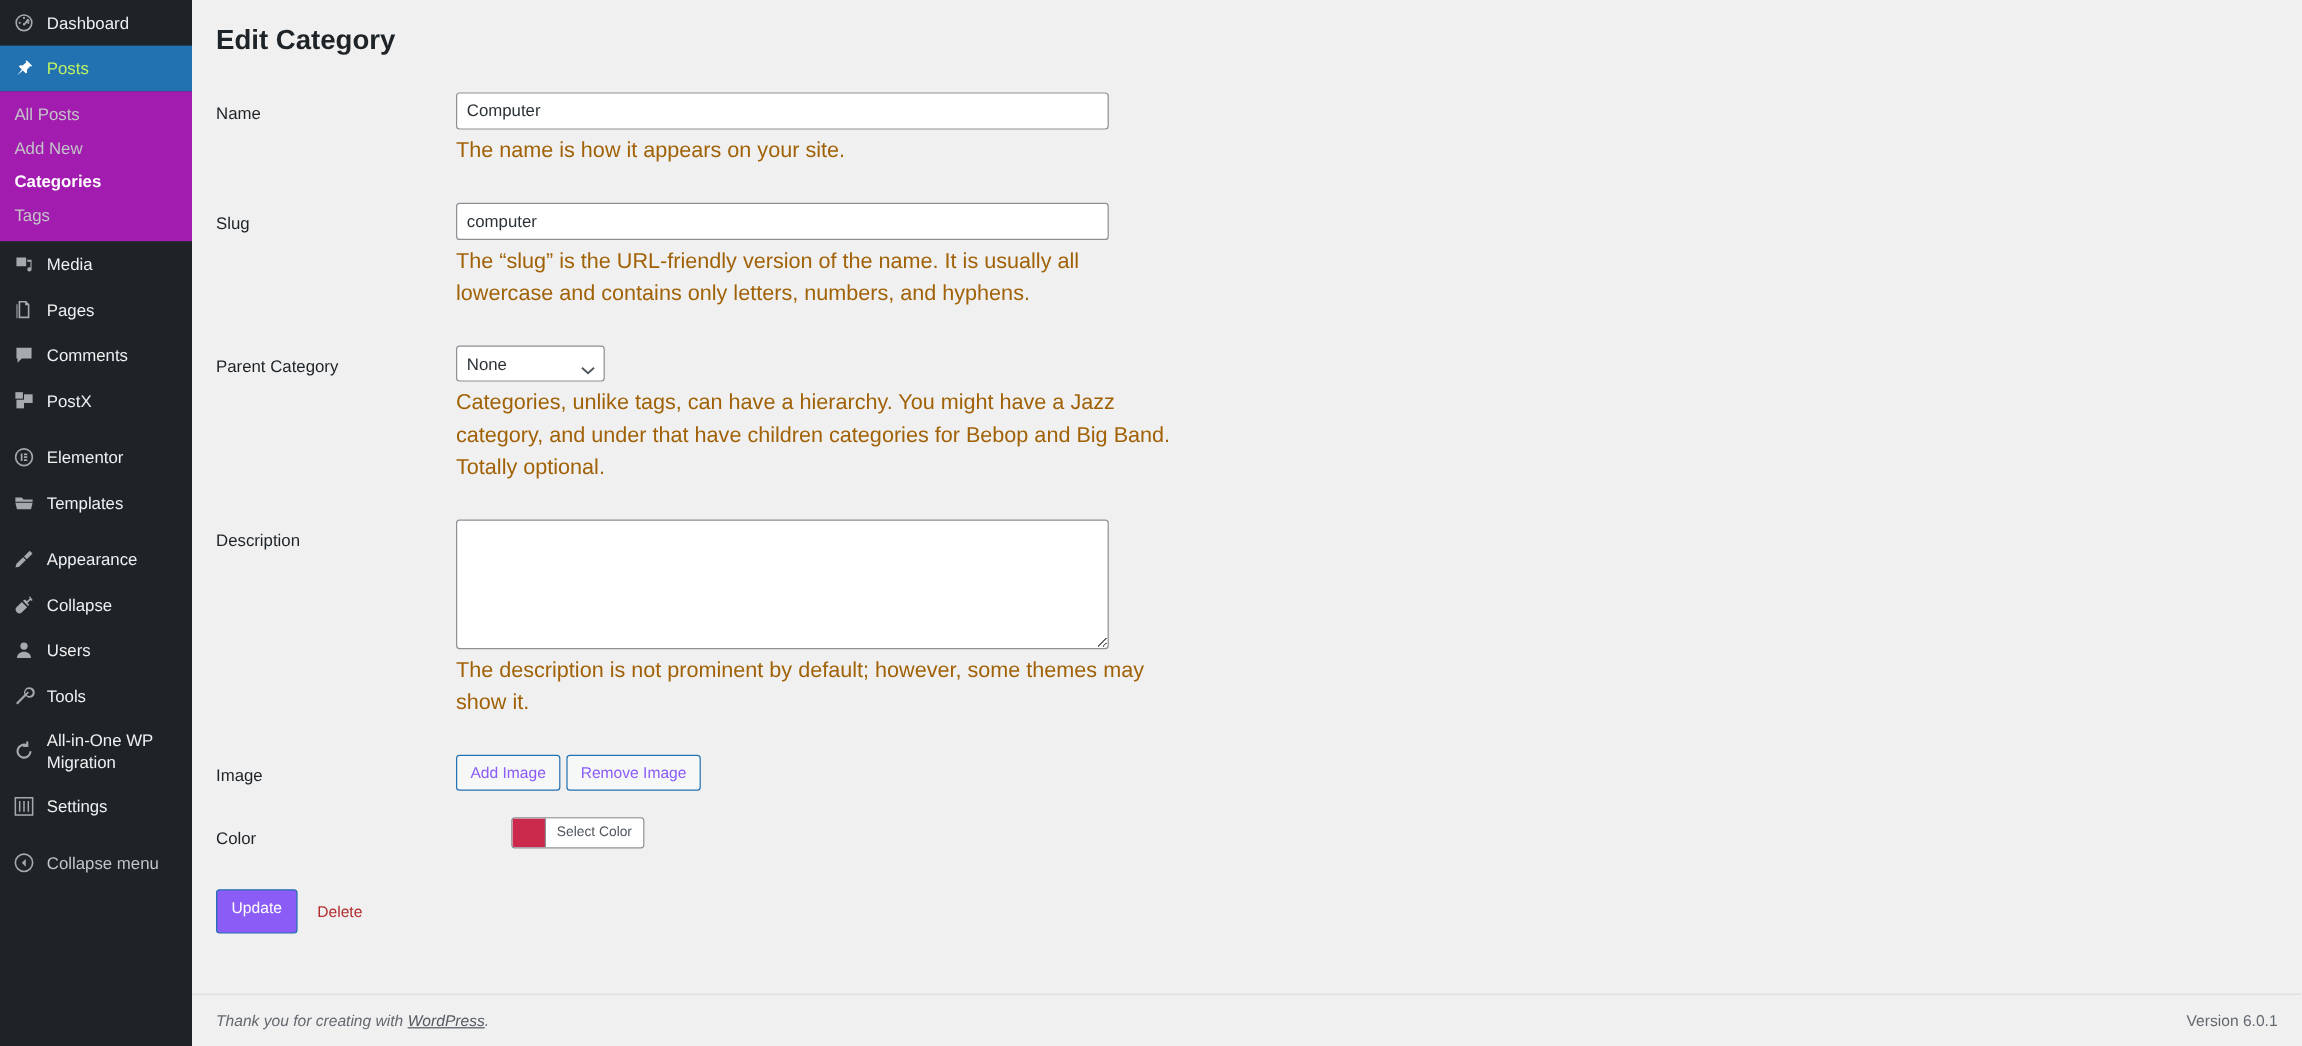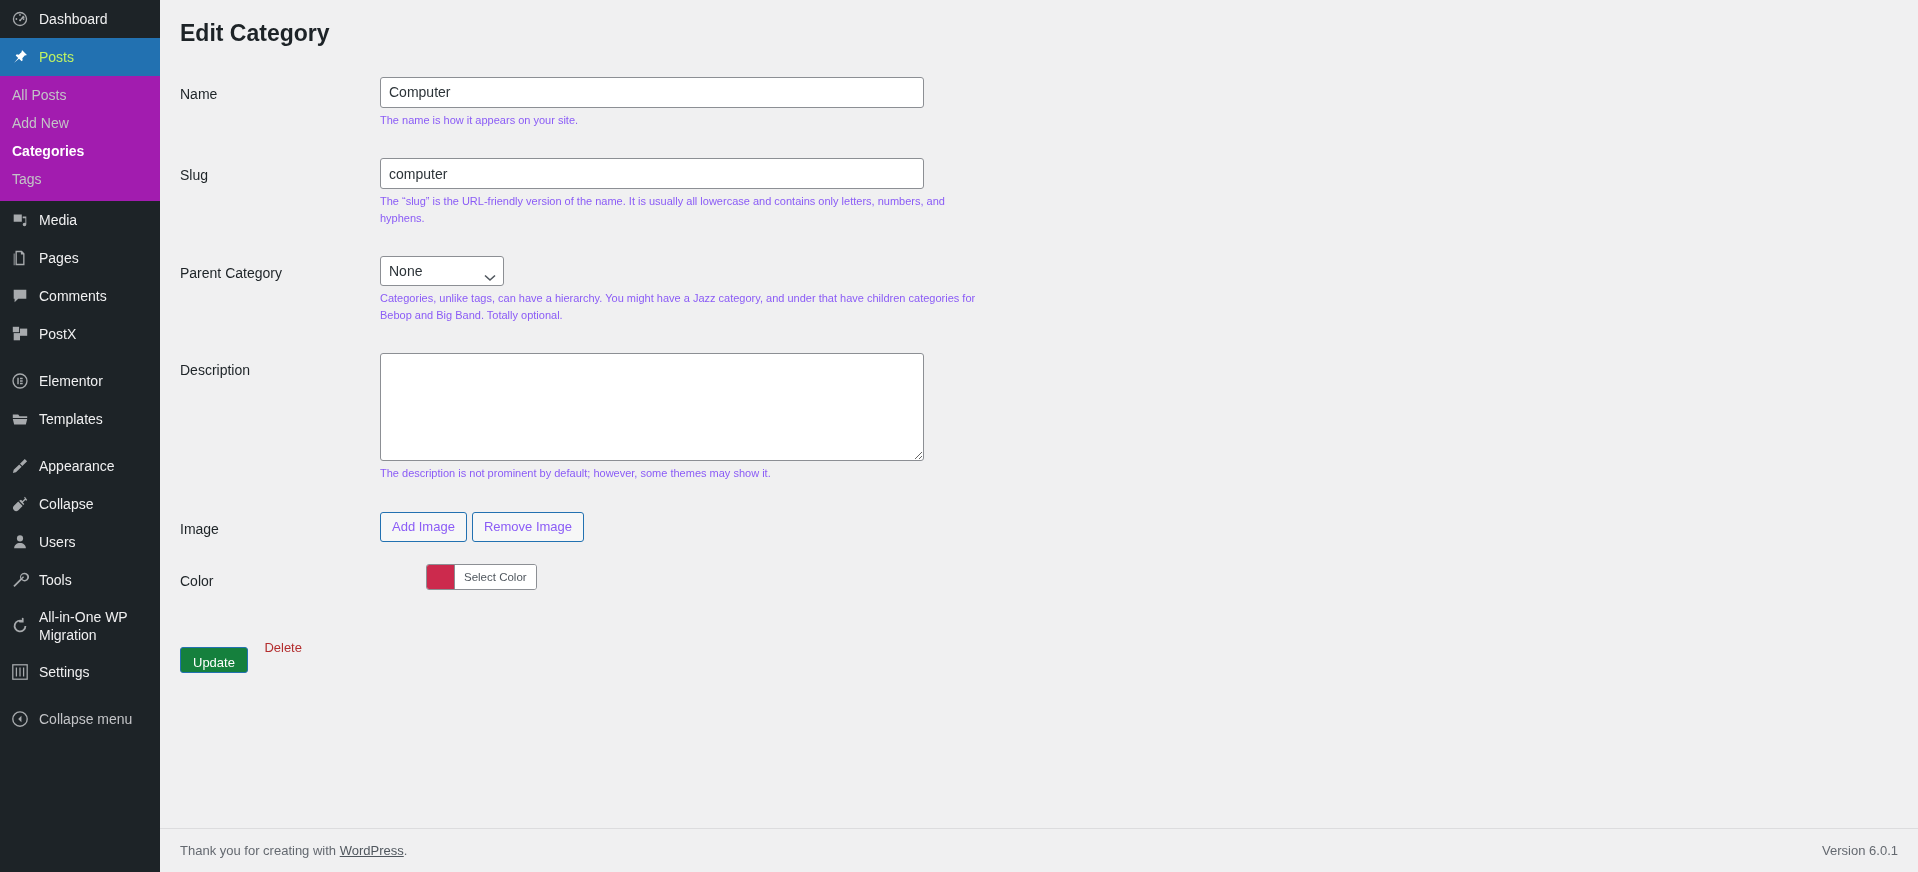--- a/index.html
+++ b/index.html
@@ -105,22 +105,22 @@
     width: 200px;
     min-width: 200px;
     padding-top: 8px;
     font-size: 14px;
     color: #1d2327;
     font-weight: 400;
     line-height: 1.4;
   }
   .form-field { flex: 1; }
   .field-desc {
-    font-size: 11px;
-    color: #8b5cf6;
+    font-size: 18px;
+    color: #a16207;
     line-height: 1.5;
     margin: 4px 15px 0 0;
     max-width: 600px;
   }
 
   input.text-input {
     width: 544px;
     height: 31px;
     padding: 0 8px;
     border: 1px solid #8c8f94;
@@ -172,31 +172,30 @@
     color: #8b5cf6;
     font-size: 13px;
     font-family: "Liberation Sans", sans-serif;
     line-height: 1;
     padding: 7px 11px 8px 11px;
     cursor: pointer;
     vertical-align: middle;
   }
   .btn-primary {
     display: inline-block;
-    background: #15803d;
+    background: #8b5cf6;
     border: 1px solid #2271b1;
     border-radius: 3px;
     color: #fff;
     font-size: 13px;
     font-family: "Liberation Sans", sans-serif;
     line-height: 1;
-    padding: 8px 12px 3px 12px;
+    padding: 8px 12px 14px 12px;
     cursor: pointer;
     vertical-align: middle;
-    margin-top: 24px;
   }
   .delete-link {
     color: #b32d2e;
     font-size: 13px;
     text-decoration: none;
     margin-left: 12px;
     cursor: pointer;
     vertical-align: middle;
   }
   .image-buttons { display: flex; gap: 5px; }
@@ -233,21 +232,21 @@
     left: 0; right: 0; bottom: 0;
     height: 44px;
     display: flex;
     align-items: center;
     justify-content: space-between;
     padding: 0 20px;
     border-top: 1px solid #dcdcde;
     color: #646970;
     font-size: 13px;
   }
-  .footer-left { }
+  .footer-left { font-style: italic; }
   .footer-left a { color: #50575e; text-decoration: underline; }
   .footer-right { font-style: normal; }
 
   .row-spacer-sm { height: 22px; }
   .row-spacer-md { height: 30px; }
 </style>
 </head>
 <body>
 
 <div class="app">

